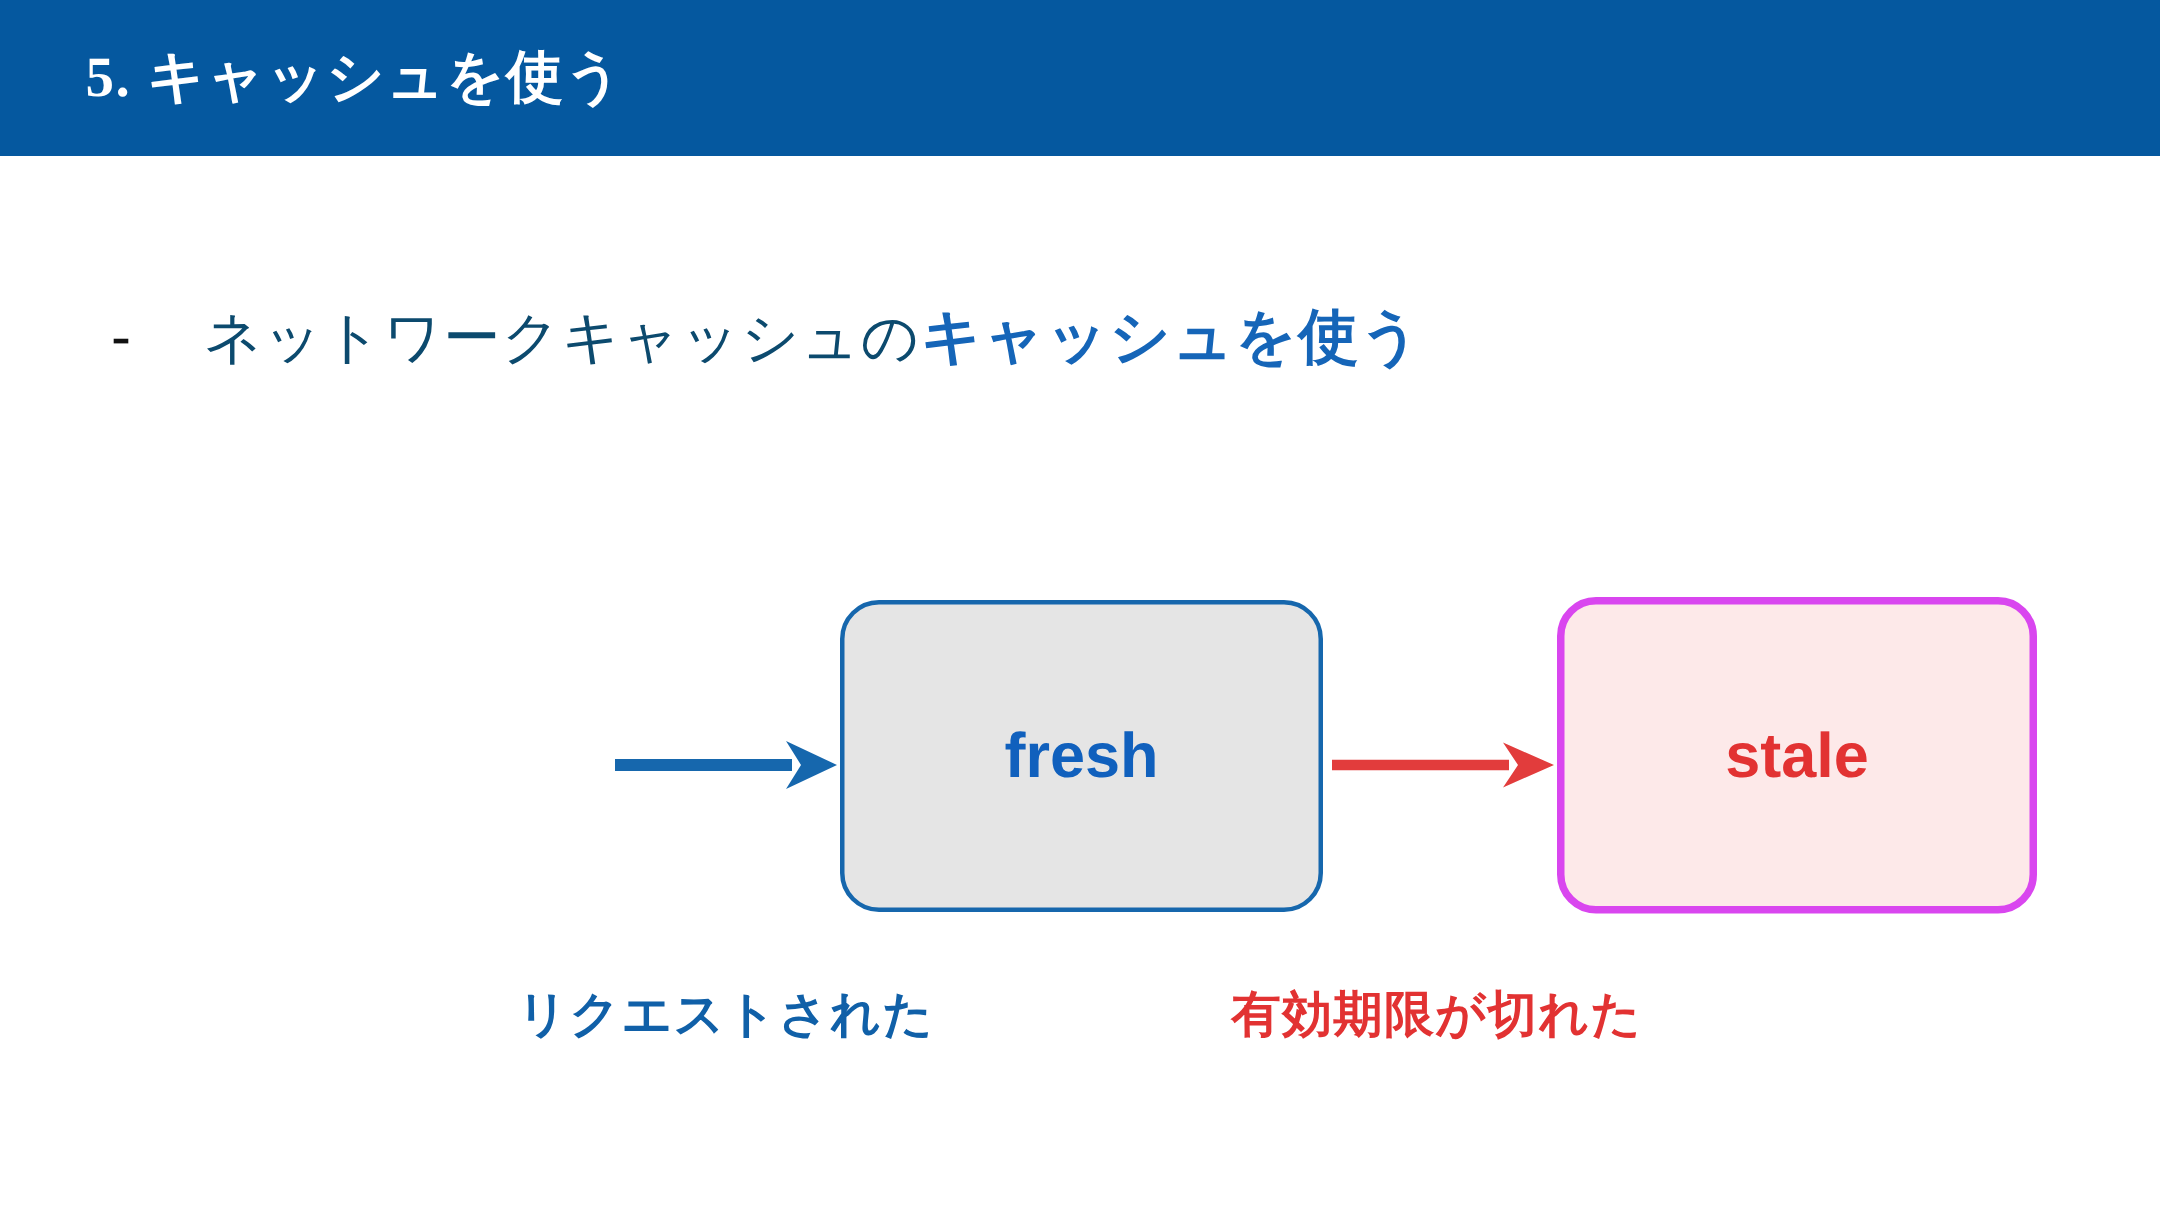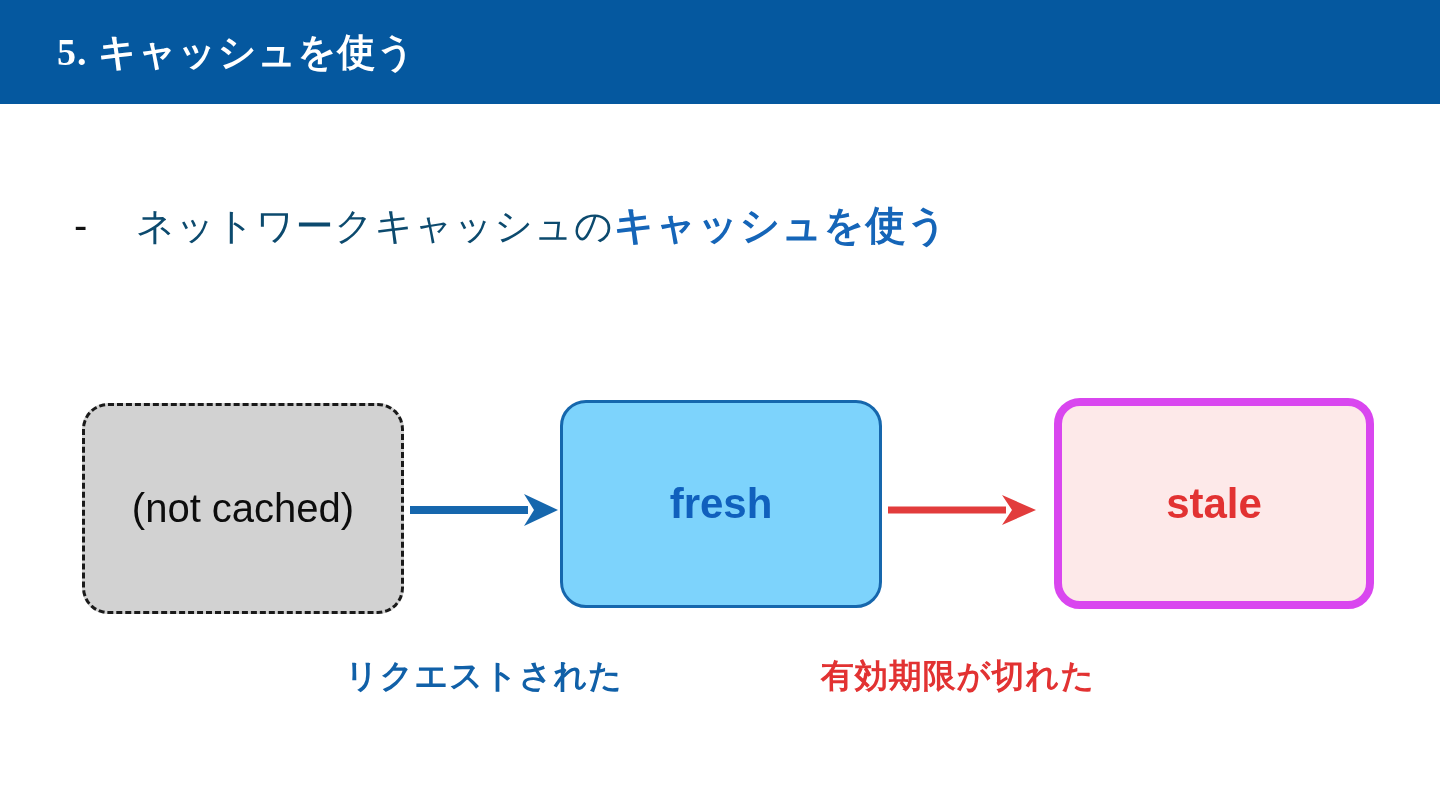--- a/index.html
+++ b/index.html
@@ -101,37 +101,36 @@
     font-size: 40px;
     color: #0d0d0d;
     font-weight: normal;
   }
 
   .node-fresh {
     left: 560px;
     top: 400px;
     width: 322px;
     height: 208px;
-    background: #7dd3fc;
+    background: #e5e5e5;
     border: 3px solid #1667ad;
   }
   .node-fresh .node-label {
     font-size: 42px;
     color: #1060bd;
     font-weight: bold;
   }
 
   .node-stale {
     left: 1038px;
     top: 398px;
     width: 320px;
     height: 211px;
     background: #fde9e9;
-    border: 8px solid #d946ef;
-    margin-left: 16px;
+    border: 5px solid #d946ef;
   }
   .node-stale .node-label {
     font-size: 42px;
     color: #e23232;
     font-weight: bold;
   }
 
   
   .arrow {
     position: absolute;
@@ -171,23 +170,20 @@
 </div>
 
 <div class="bullet-row">
   <span class="bullet-dash">-</span>
   <span class="bullet-text">ネットワークキャッシュの</span>
   <span class="bullet-accent">キャッシュを使う</span>
 </div>
 
 <div class="diagram">
 
-  <div class="node node-notcached">
-    <span class="node-label">(not cached)</span>
-  </div>
 
   <div class="node node-fresh">
     <span class="node-label">fresh</span>
   </div>
 
   <div class="node node-stale">
     <span class="node-label">stale</span>
   </div>
 
   <svg class="arrow arrow-request" viewBox="0 0 152 46">

